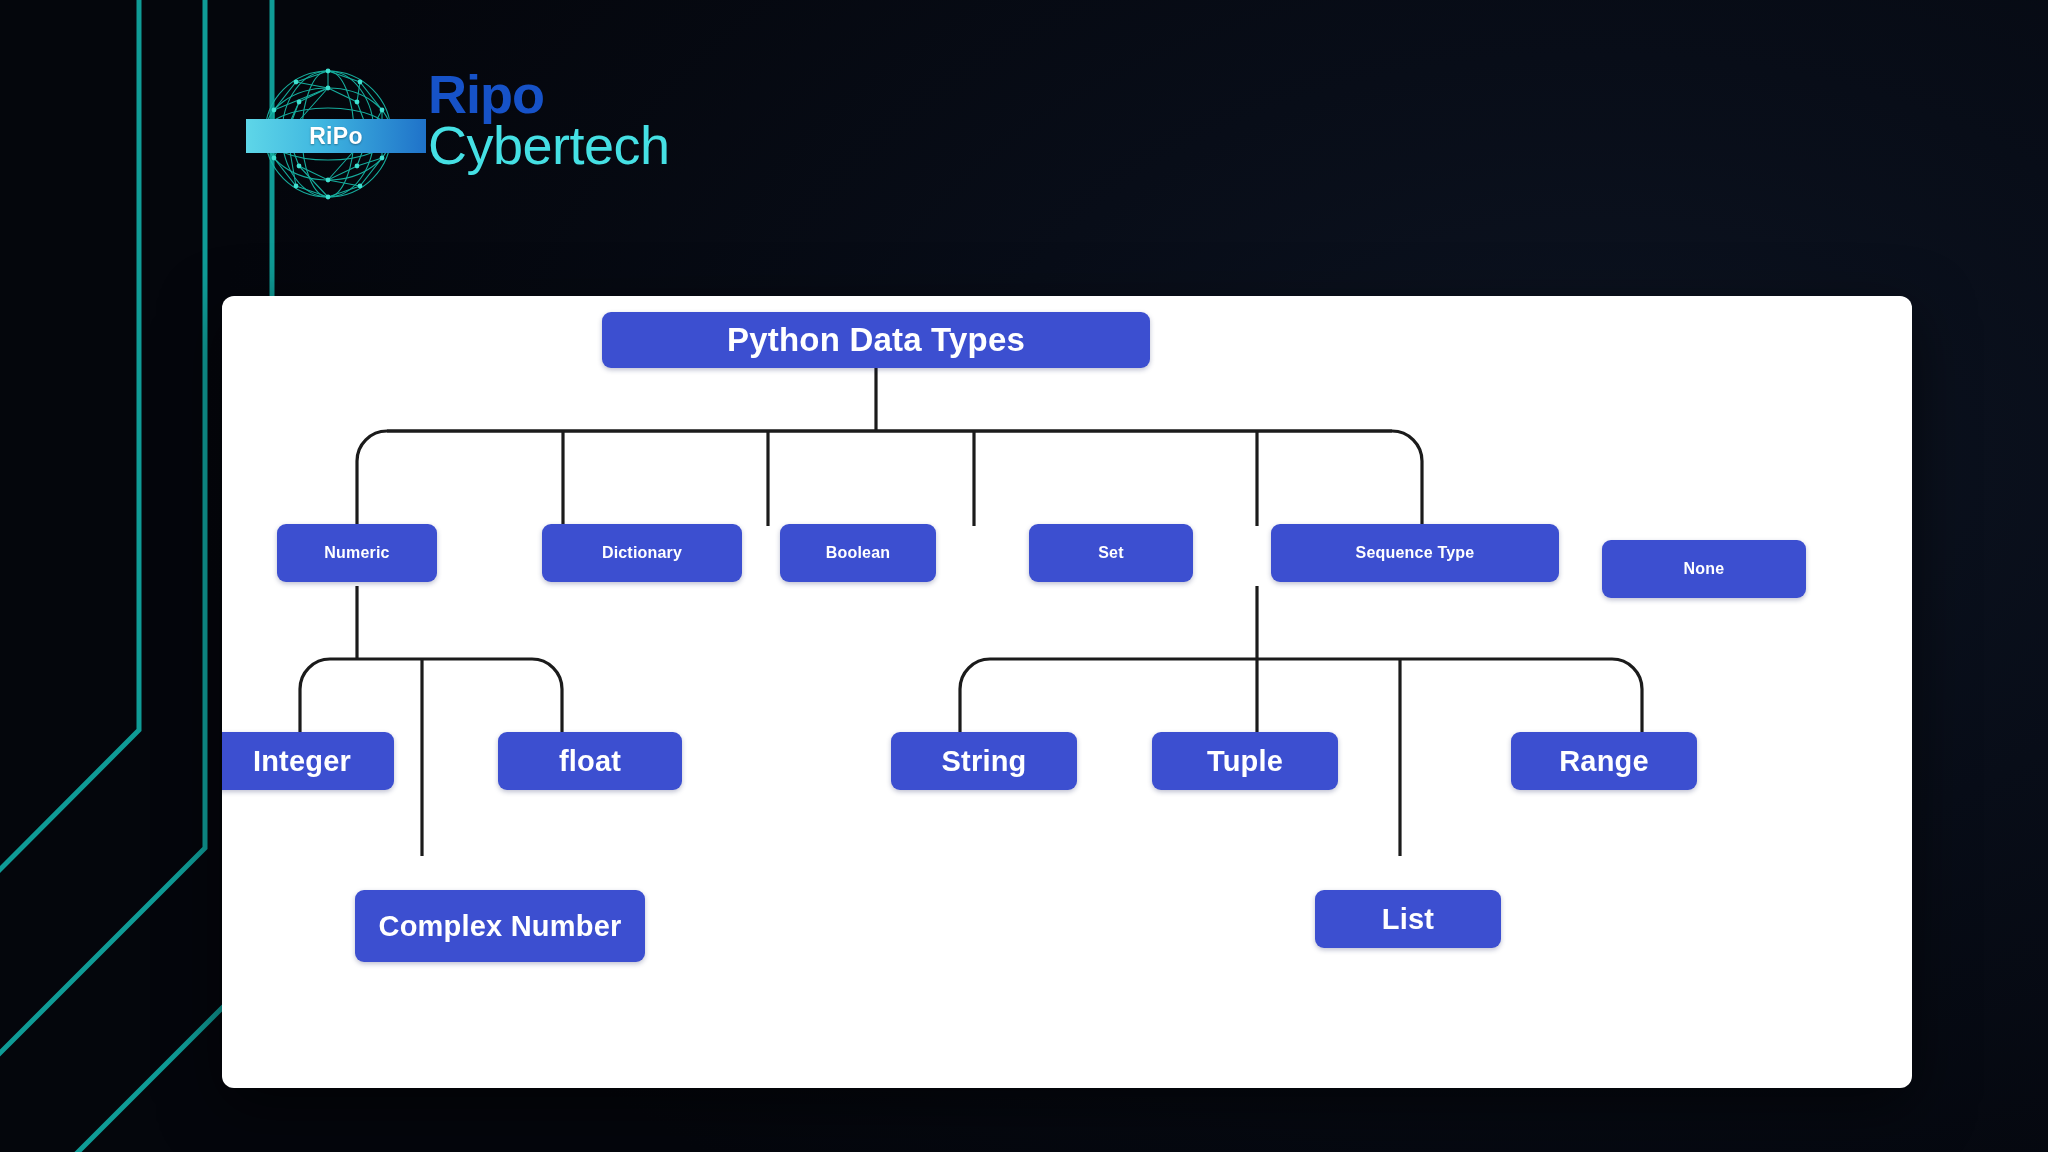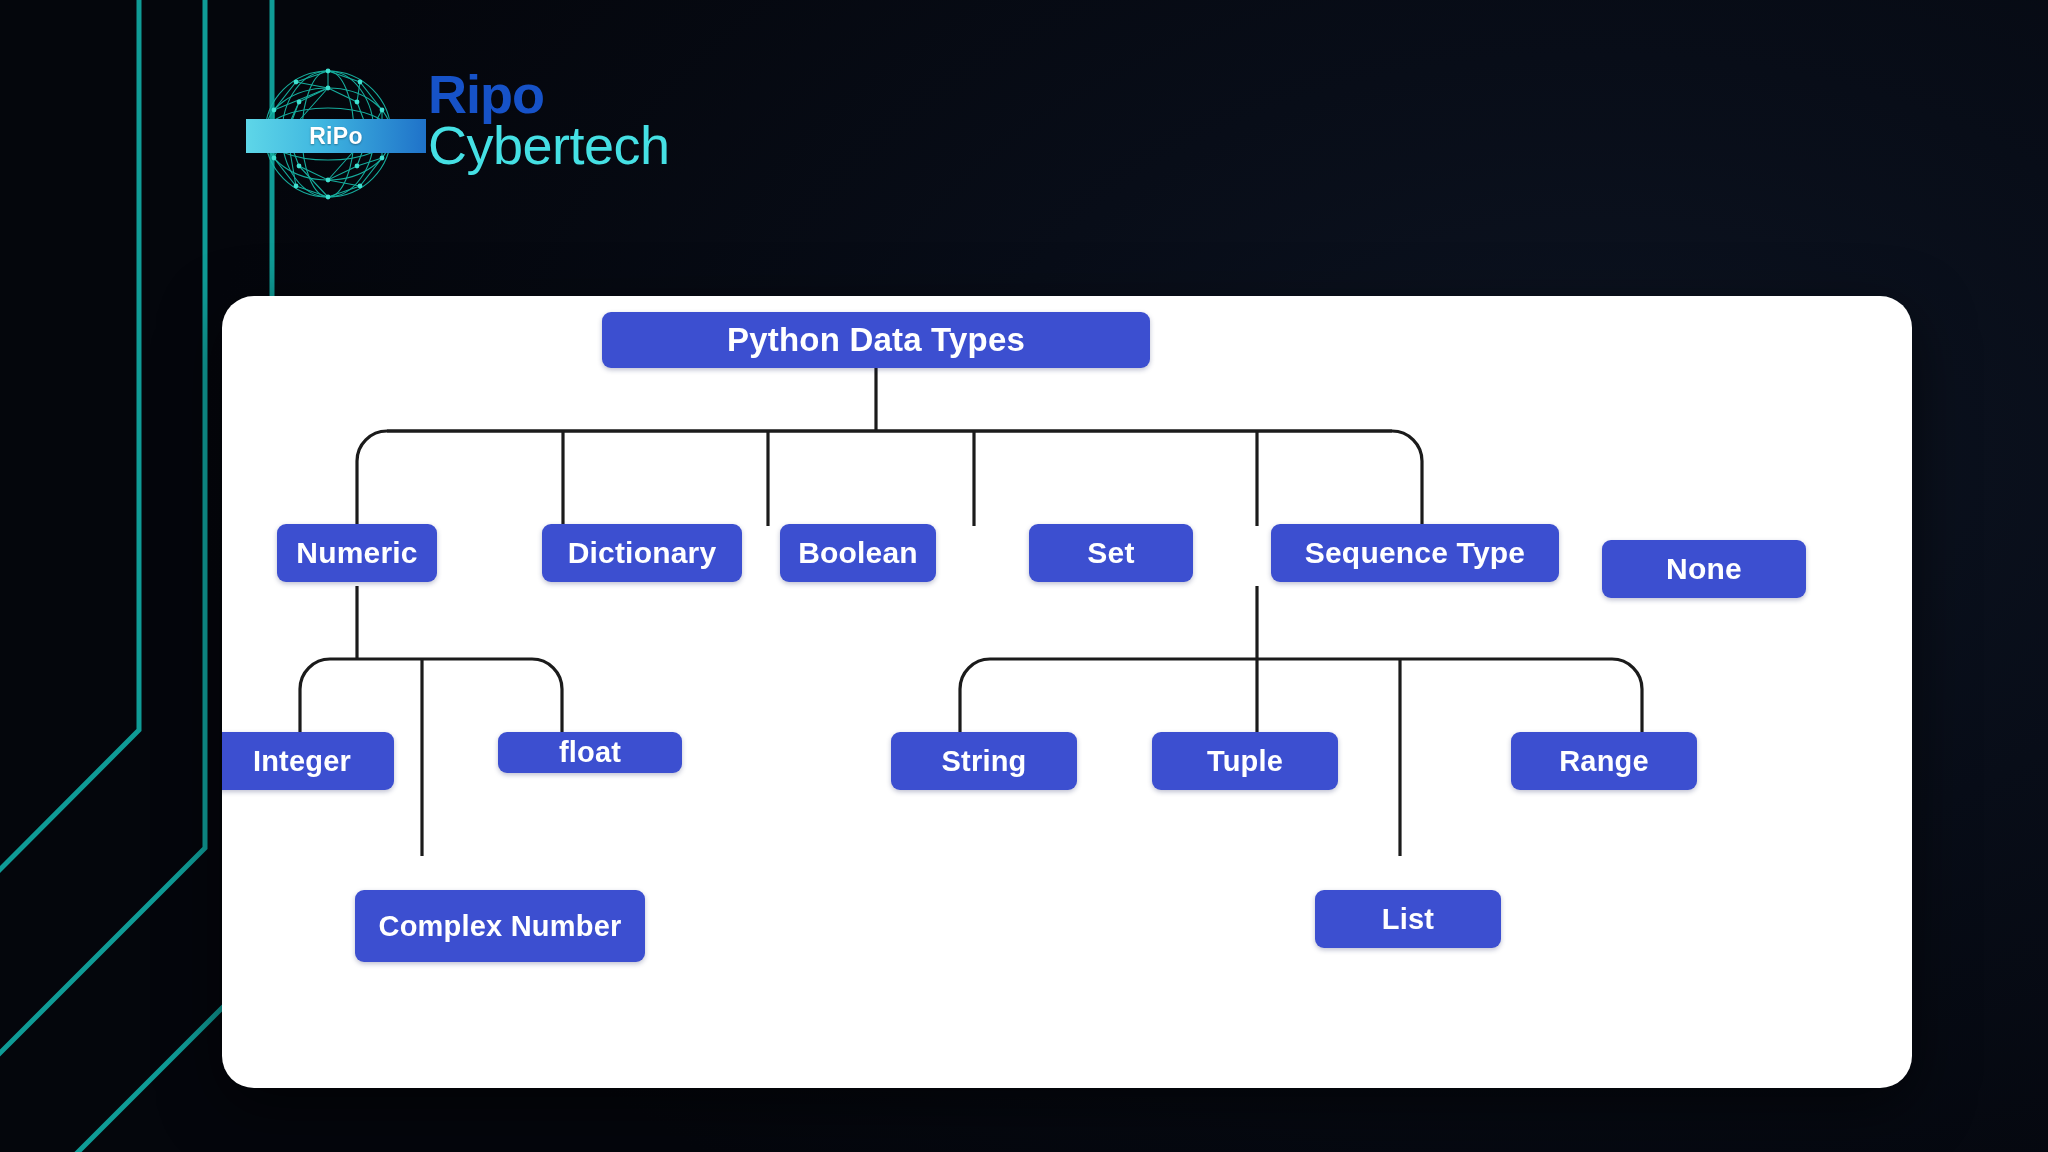--- a/index.html
+++ b/index.html
@@ -83,21 +83,21 @@
   }
 
   
   #card {
     position: absolute;
     left: 222px;
     top: 296px;
     width: 1690px;
     height: 792px;
     background: #ffffff;
-    border-radius: 32px;
+    border-radius: 12px;
     box-shadow: 0 18px 60px rgba(0,0,0,.55);
     overflow: hidden;
   }
   #diagram {
     position: absolute;
     left: 0; top: 0;
     width: 1690px;
     height: 792px;
   }
 
@@ -112,21 +112,21 @@
     justify-content: center;
     box-shadow: 0 2px 5px rgba(20,30,90,.28);
     white-space: nowrap;
     z-index: 3;
   }
   .node.root {
     font-size: 33px;
     letter-spacing: .2px;
   }
   .node.lvl2 {
-    font-size: 30px;
+    font-size: 16px;
     letter-spacing: .2px;
   }
   .node.lvl3 {
     font-size: 29px;
     letter-spacing: .2px;
   }
 </style>
 </head>
 <body>
 
@@ -247,21 +247,21 @@
     </div>
 
     <div class="node lvl2" style="left:1380px; top:244px; width:204px; height:58px;">
       <span>None</span>
     </div>
 
     <div class="node lvl3" style="left:-12px; top:436px; width:184px; height:58px;">
       <span>Integer</span>
     </div>
 
-    <div class="node lvl3" style="left:276px; top:436px; width:184px; height:41px;">
+    <div class="node lvl3" style="left:276px; top:436px; width:184px; height:58px;">
       <span>float</span>
     </div>
 
     <div class="node lvl3" style="left:88px; top:594px; width:290px; height:72px;margin-left:45px;">
       <span>Complex Number</span>
     </div>
 
     <div class="node lvl3" style="left:669px; top:436px; width:186px; height:58px;">
       <span>String</span>
     </div>

